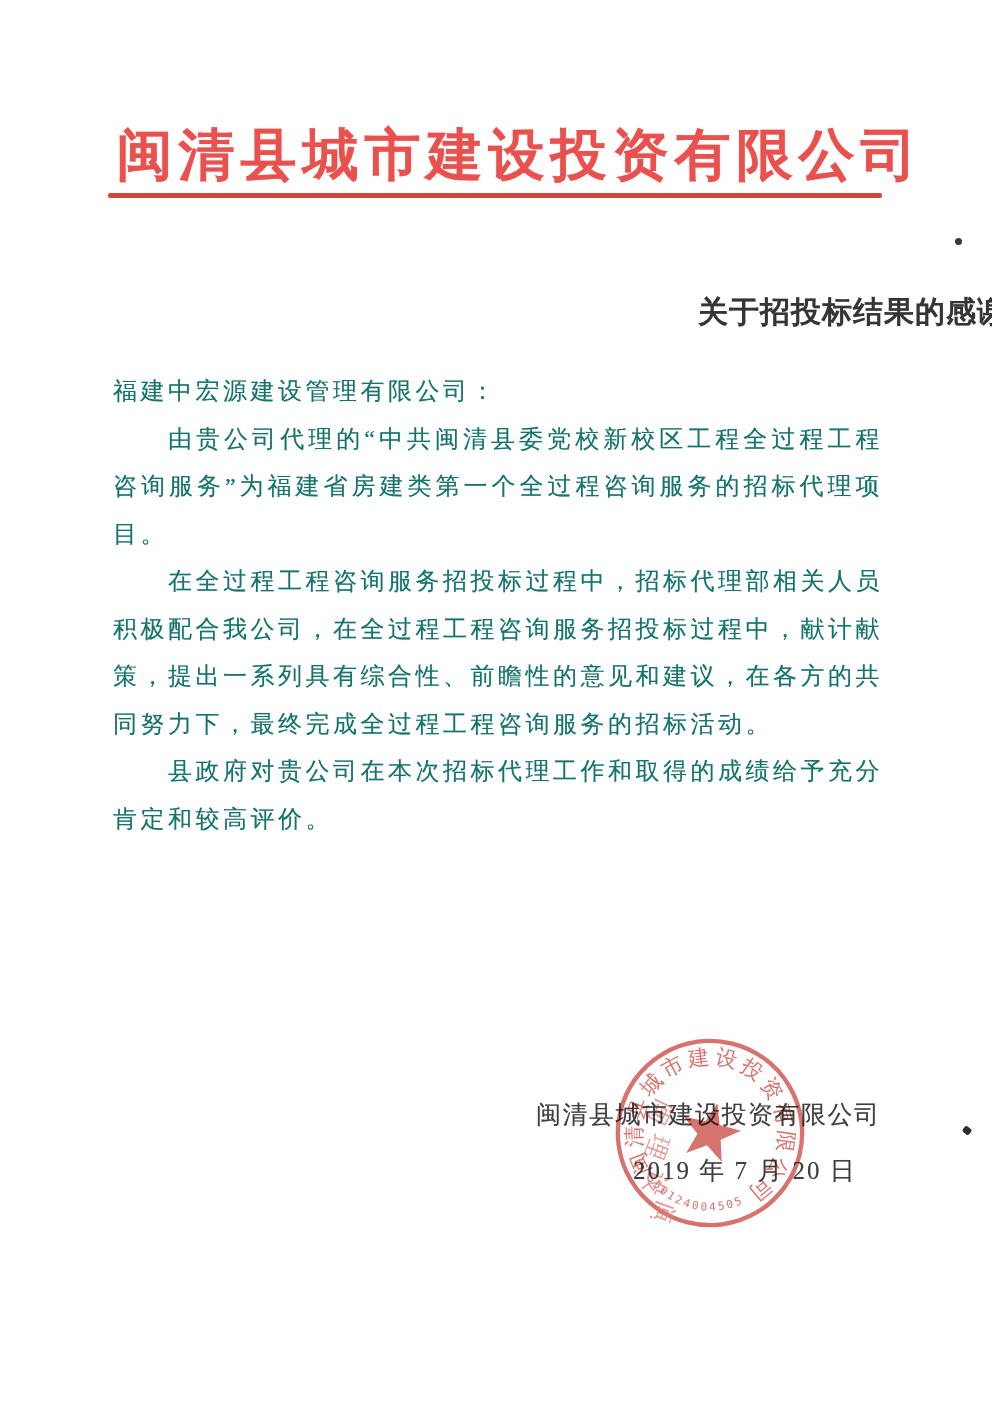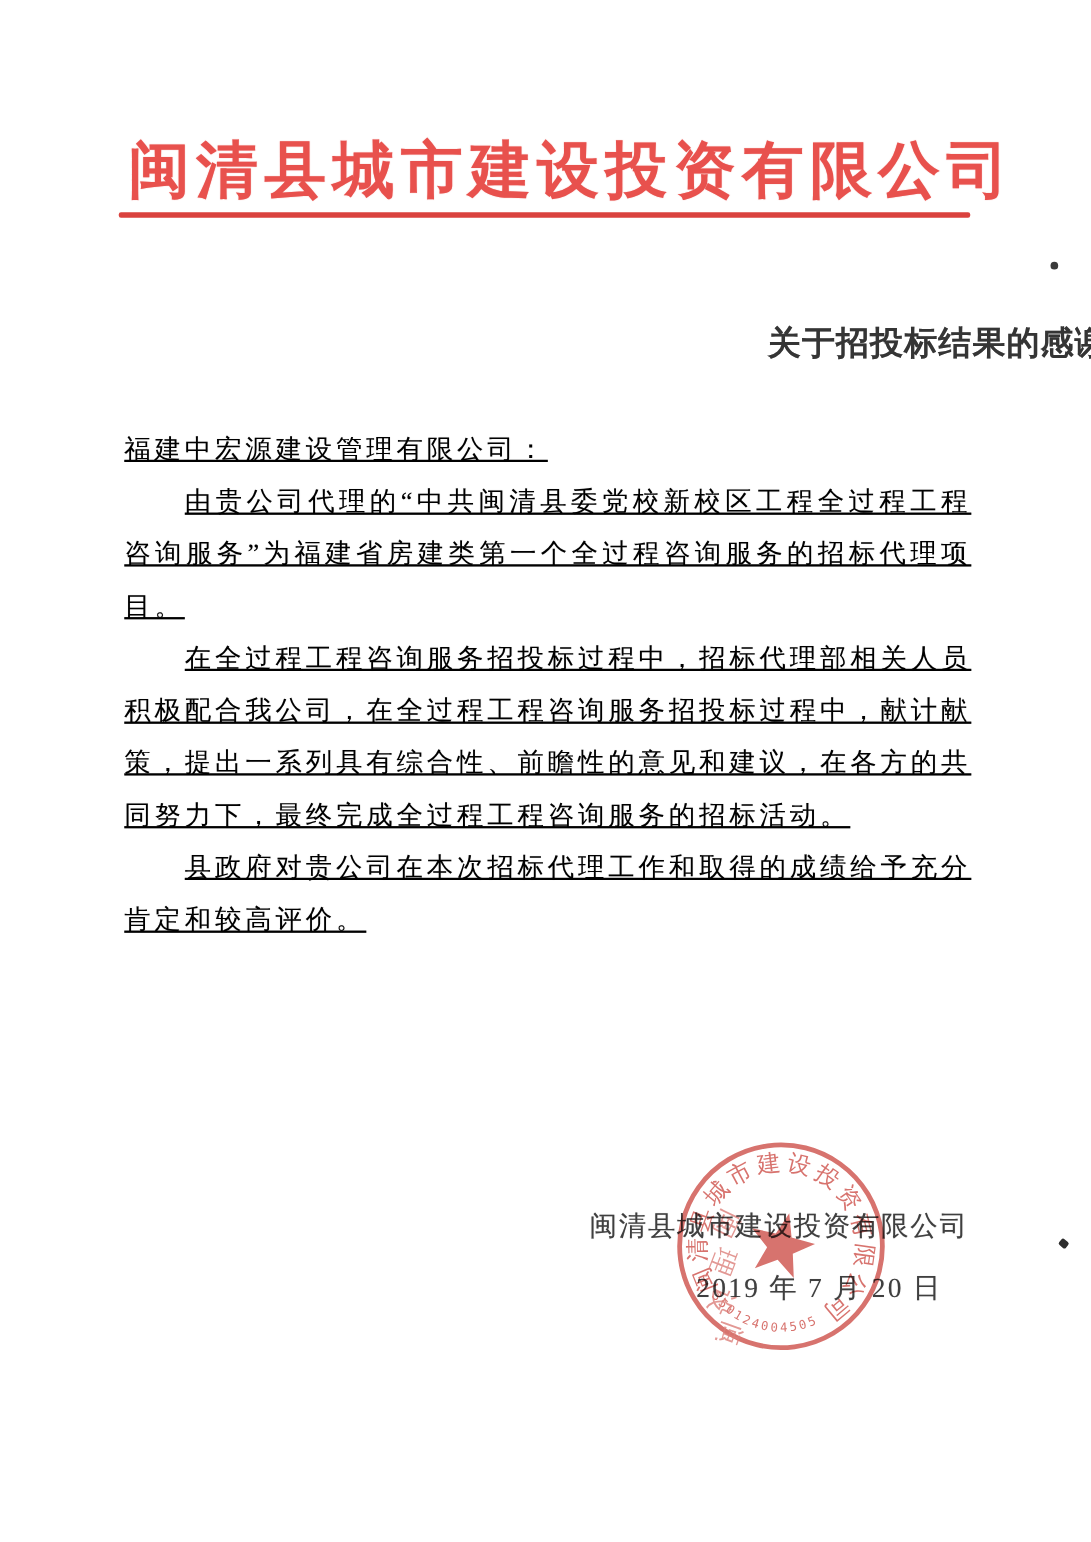--- a/index.html
+++ b/index.html
@@ -48,26 +48,25 @@
     font-size: 30px;
     font-weight: 700;
     letter-spacing: 1px;
     color: #353535;
     text-shadow: 0 0 .6px rgba(53,53,53,.4);
   }
 
   
   .letter-body {
     position: absolute;
-    top: 386px;
+    top: 368px;
     left: 113px;
     width: 770px;
-    color: #000000;
+    color: #0f766e;
     text-shadow: 0 0 .7px rgba(66,66,66,.38);
-    text-decoration: underline;
   }
   .letter-body p {
     margin: 0;
     font-size: 24px;
     line-height: 47.5px;
     letter-spacing: 3.5px;
     text-align: justify;
     word-break: break-all;
   }
   .letter-body p.salutation { text-indent: 0; }

